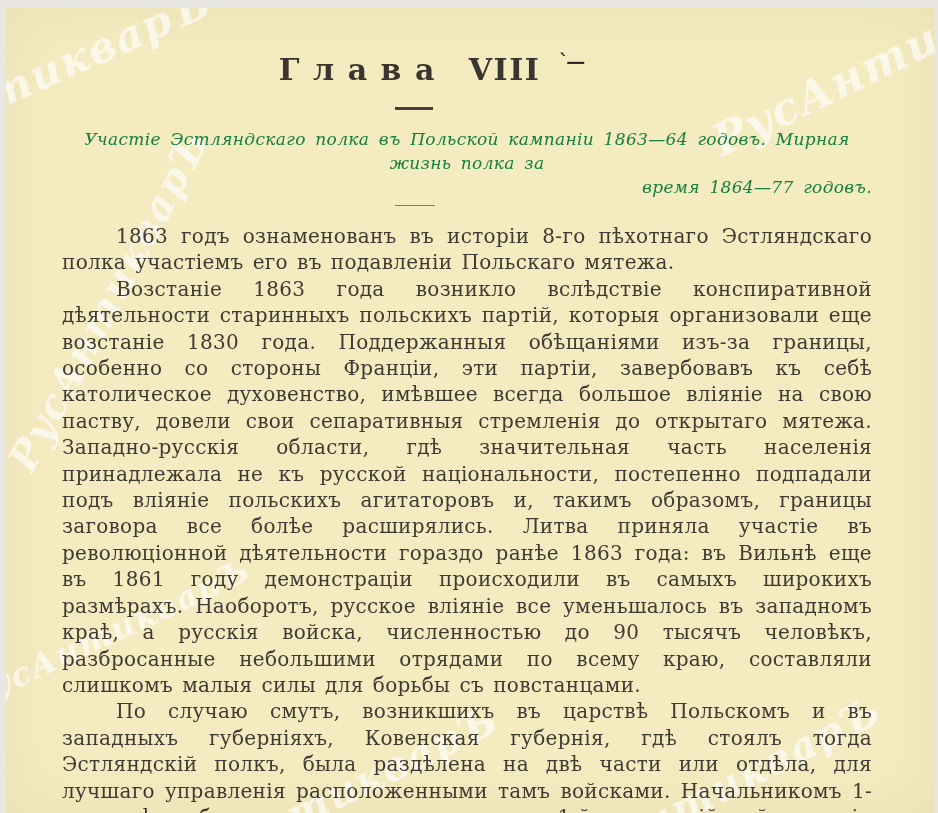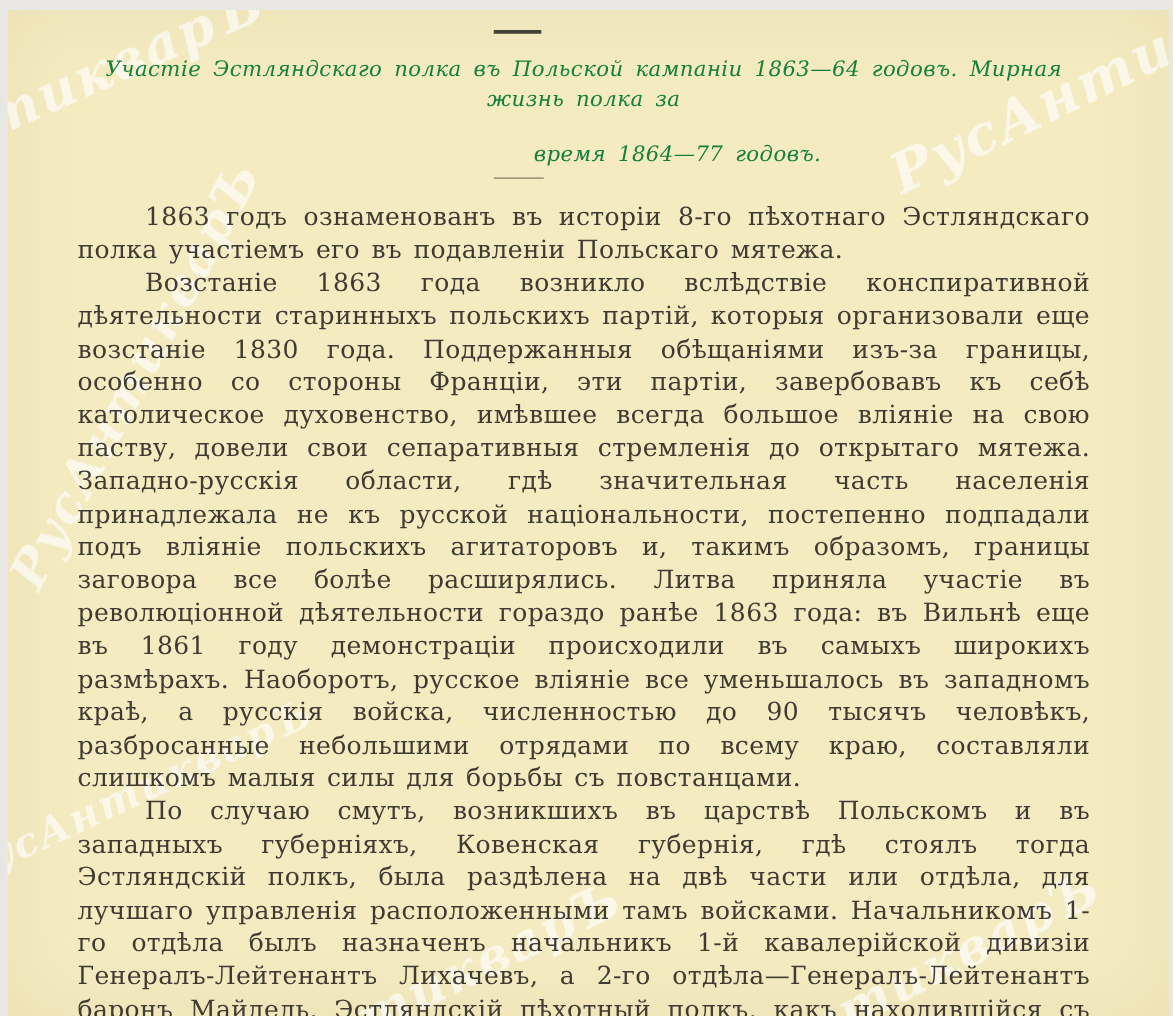--- a/index.html
+++ b/index.html
@@ -60,21 +60,21 @@
   .subtitle{
     margin-top:17px;
     font-style:italic;
     font-size:17px;
     line-height:24px;
     color:#15803d;
     letter-spacing:0.02em;
     word-spacing:0.22em;
   }
   .sub1{text-align:center;}
-  .sub2{text-align:center;padding-left:150px;margin-top:20px;}
+  .sub2{text-align:right;padding-left:150px;}
   .bodytext{margin-top:17px;}
   p.para{
     margin:0;
     font-size:20px;
     line-height:26.4px;
     text-align:justify;
     text-indent:54px;
     word-spacing:2.5px;
     letter-spacing:0.015em;
     color:var(--ink);
@@ -108,20 +108,25 @@
   <span class="watermark w2">РусАнтикварЪ</span>
   <span class="watermark w3">РусАнтикварЪ</span>
   <span class="watermark w4">РусАнтикварЪ</span>
   <span class="watermark w5">РусАнтикварЪ</span>
   <span class="watermark w6">РусАнтикварЪ</span>
   <span class="watermark w7">РусАнтикварЪ</span>
   <span class="watermark w8">РусАнтикварЪ</span>
 
   <div class="content">
 
+    <h1 class="chapter">
+      <span class="chword">Глава</span>
+      <span class="chnum">VIII</span>
+      <span class="inkmark">ˋ—</span>
+    </h1>
 
     <div class="rule rule1"></div>
 
     <div class="subtitle">
       <div class="sub1">Участіе Эстляндскаго полка въ Польской кампаніи 1863—64 годовъ.  Мирная жизнь полка за</div>
       <div class="sub2">время 1864—77 годовъ.</div>
     </div>
 
     <div class="rule rule2"></div>
 

